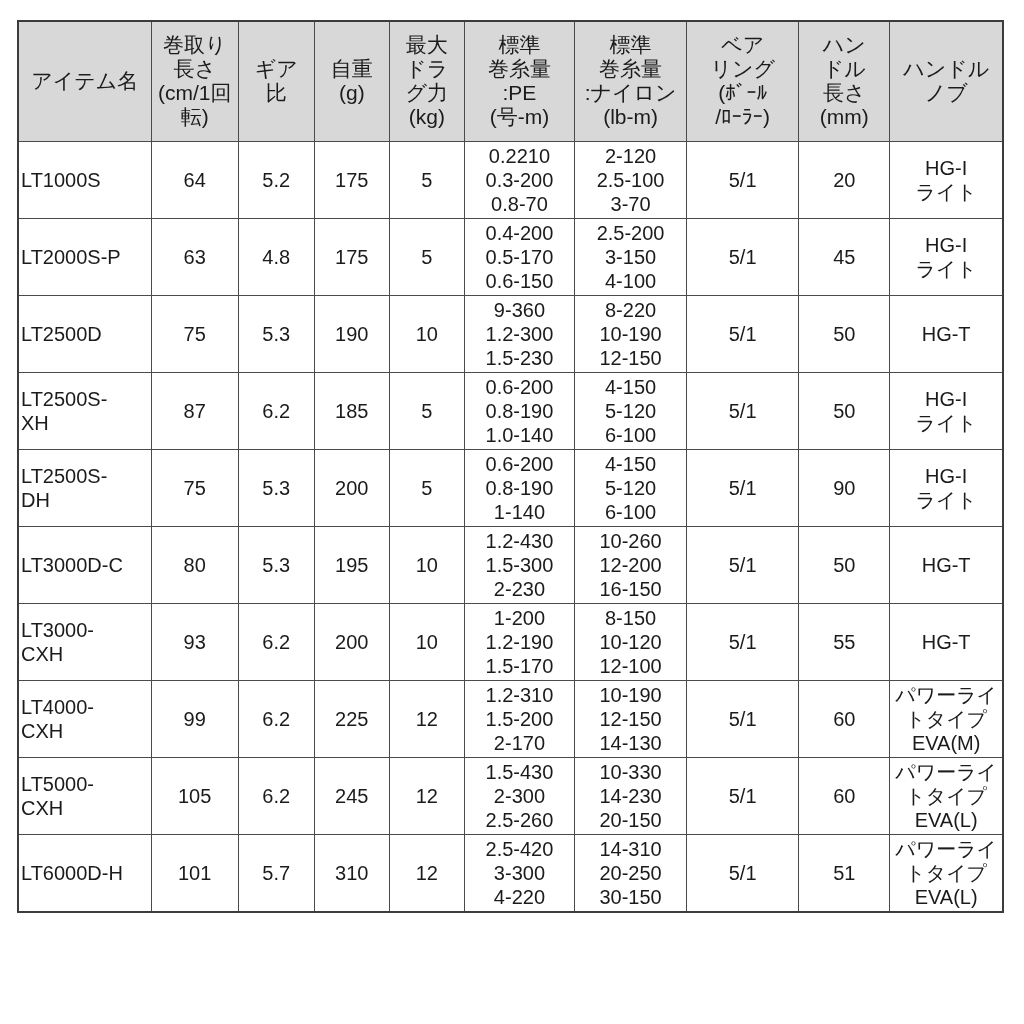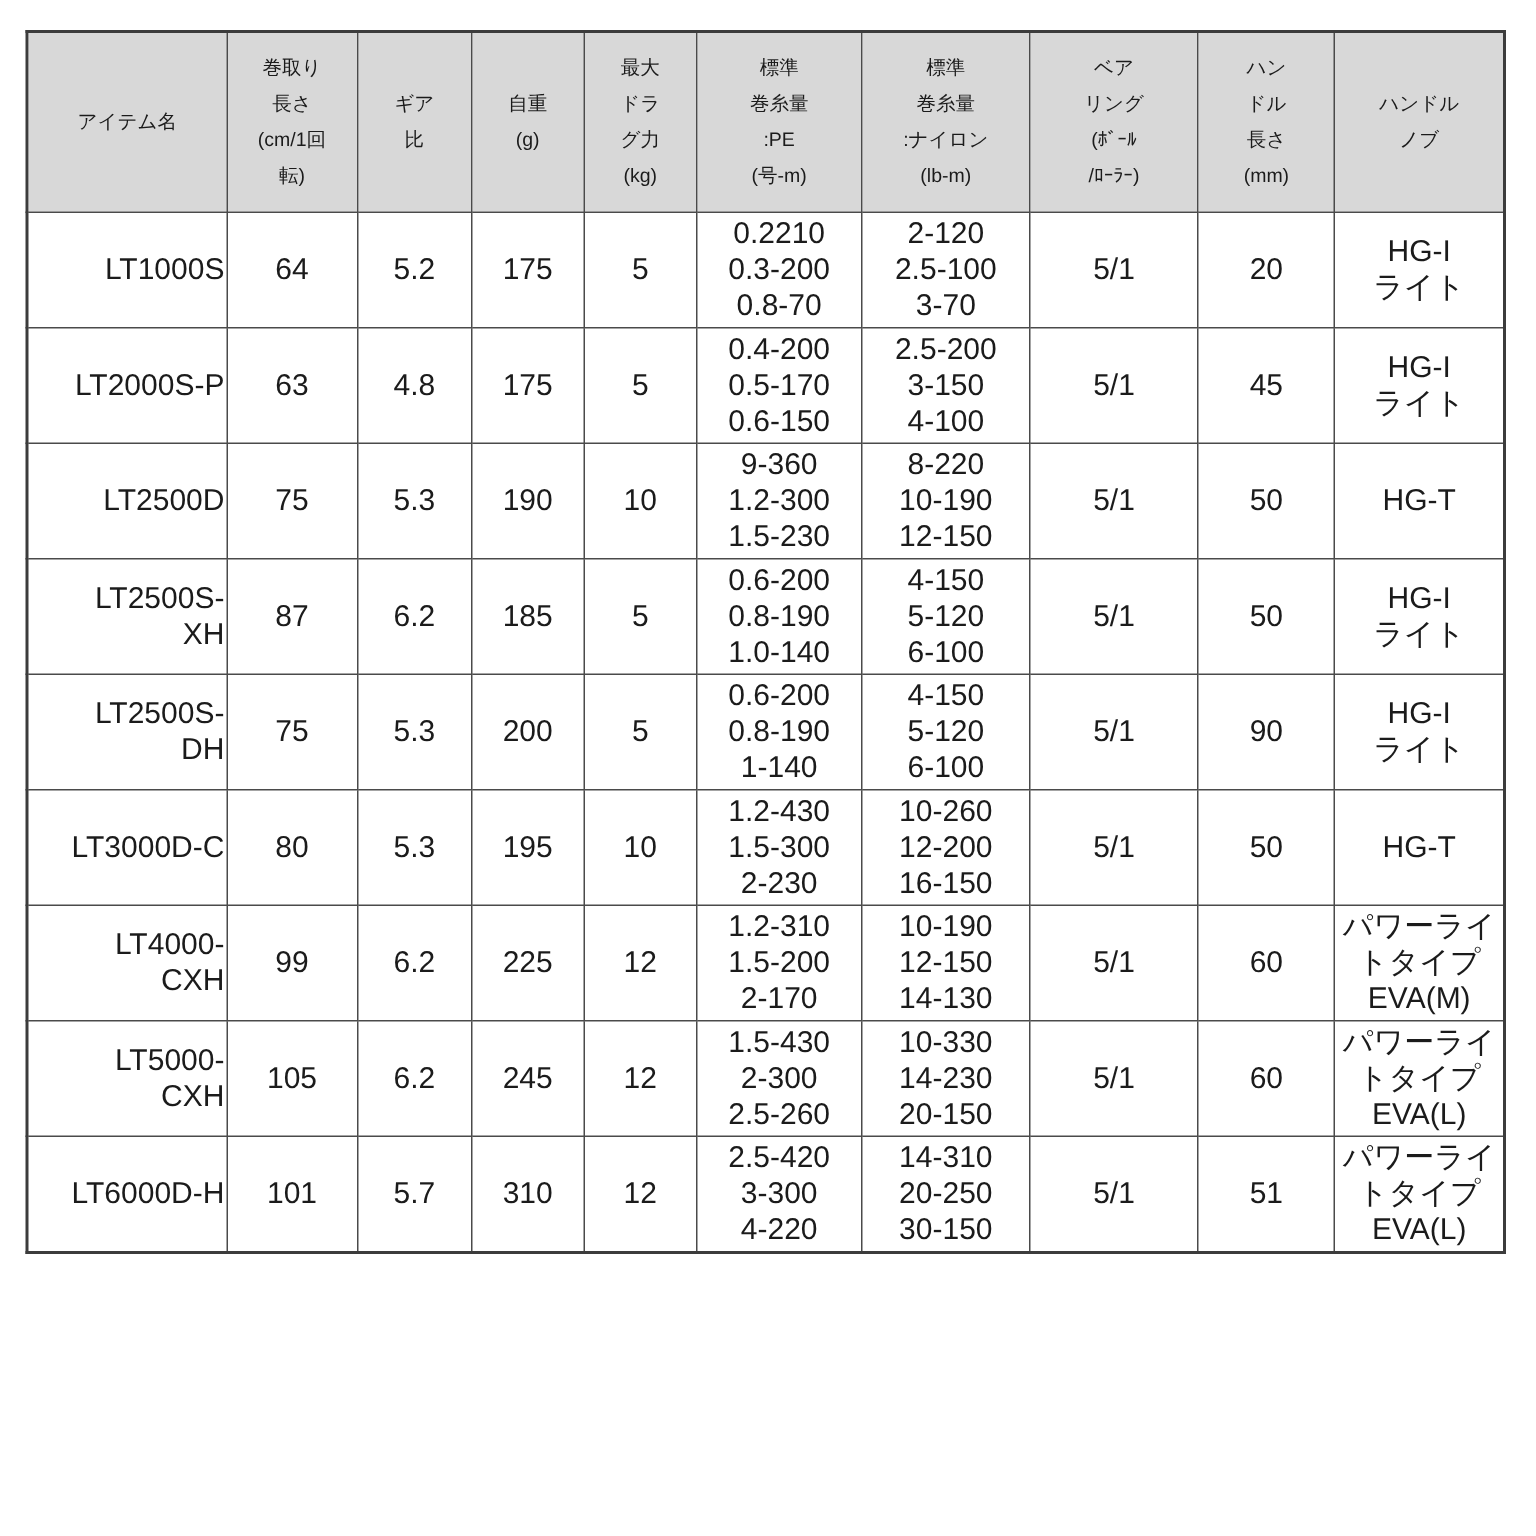--- a/index.html
+++ b/index.html
@@ -29,31 +29,31 @@
     text-align: center;
     vertical-align: middle;
     overflow: hidden;
     padding: 2px 1px;
     color: #1b1b1b;
   }
   .spec-table thead tr { height: 120px; }
   .spec-table th {
     background: #d8d8d8;
     font-weight: normal;
-    font-size: 13px;
+    font-size: 21px;
     line-height: 24px;
   }
   .spec-table tbody tr { height: 75px; }
   .spec-table td {
     font-size: 20px;
     line-height: 24px;
   }
   .spec-table td.item-name {
-    text-align: right;
-    padding-left: 20px;
+    text-align: left;
+    padding-left: 2px;
   }
   col.c1 { width: 133px; }
   col.c2 { width: 87px; }
   col.c3 { width: 76px; }
   col.c4 { width: 75px; }
   col.c5 { width: 75px; }
   col.c6 { width: 110px; }
   col.c7 { width: 112px; }
   col.c8 { width: 112px; }
   col.c9 { width: 91px; }
@@ -208,20 +208,37 @@
 1.5-300
 2-230</td>
           <td>10-260
 12-200
 16-150</td>
           <td>5/1</td>
           <td>50</td>
           <td>HG-T</td>
         </tr>
         <tr>
+          <td class="item-name">LT3000-
+CXH</td>
+          <td>93</td>
+          <td>6.2</td>
+          <td>200</td>
+          <td>10</td>
+          <td>1-200
+1.2-190
+1.5-170</td>
+          <td>8-150
+10-120
+12-100</td>
+          <td>5/1</td>
+          <td>55</td>
+          <td>HG-T</td>
+        </tr>
+        <tr>
           <td class="item-name">LT4000-
 CXH</td>
           <td>99</td>
           <td>6.2</td>
           <td>225</td>
           <td>12</td>
           <td>1.2-310
 1.5-200
 2-170</td>
           <td>10-190

